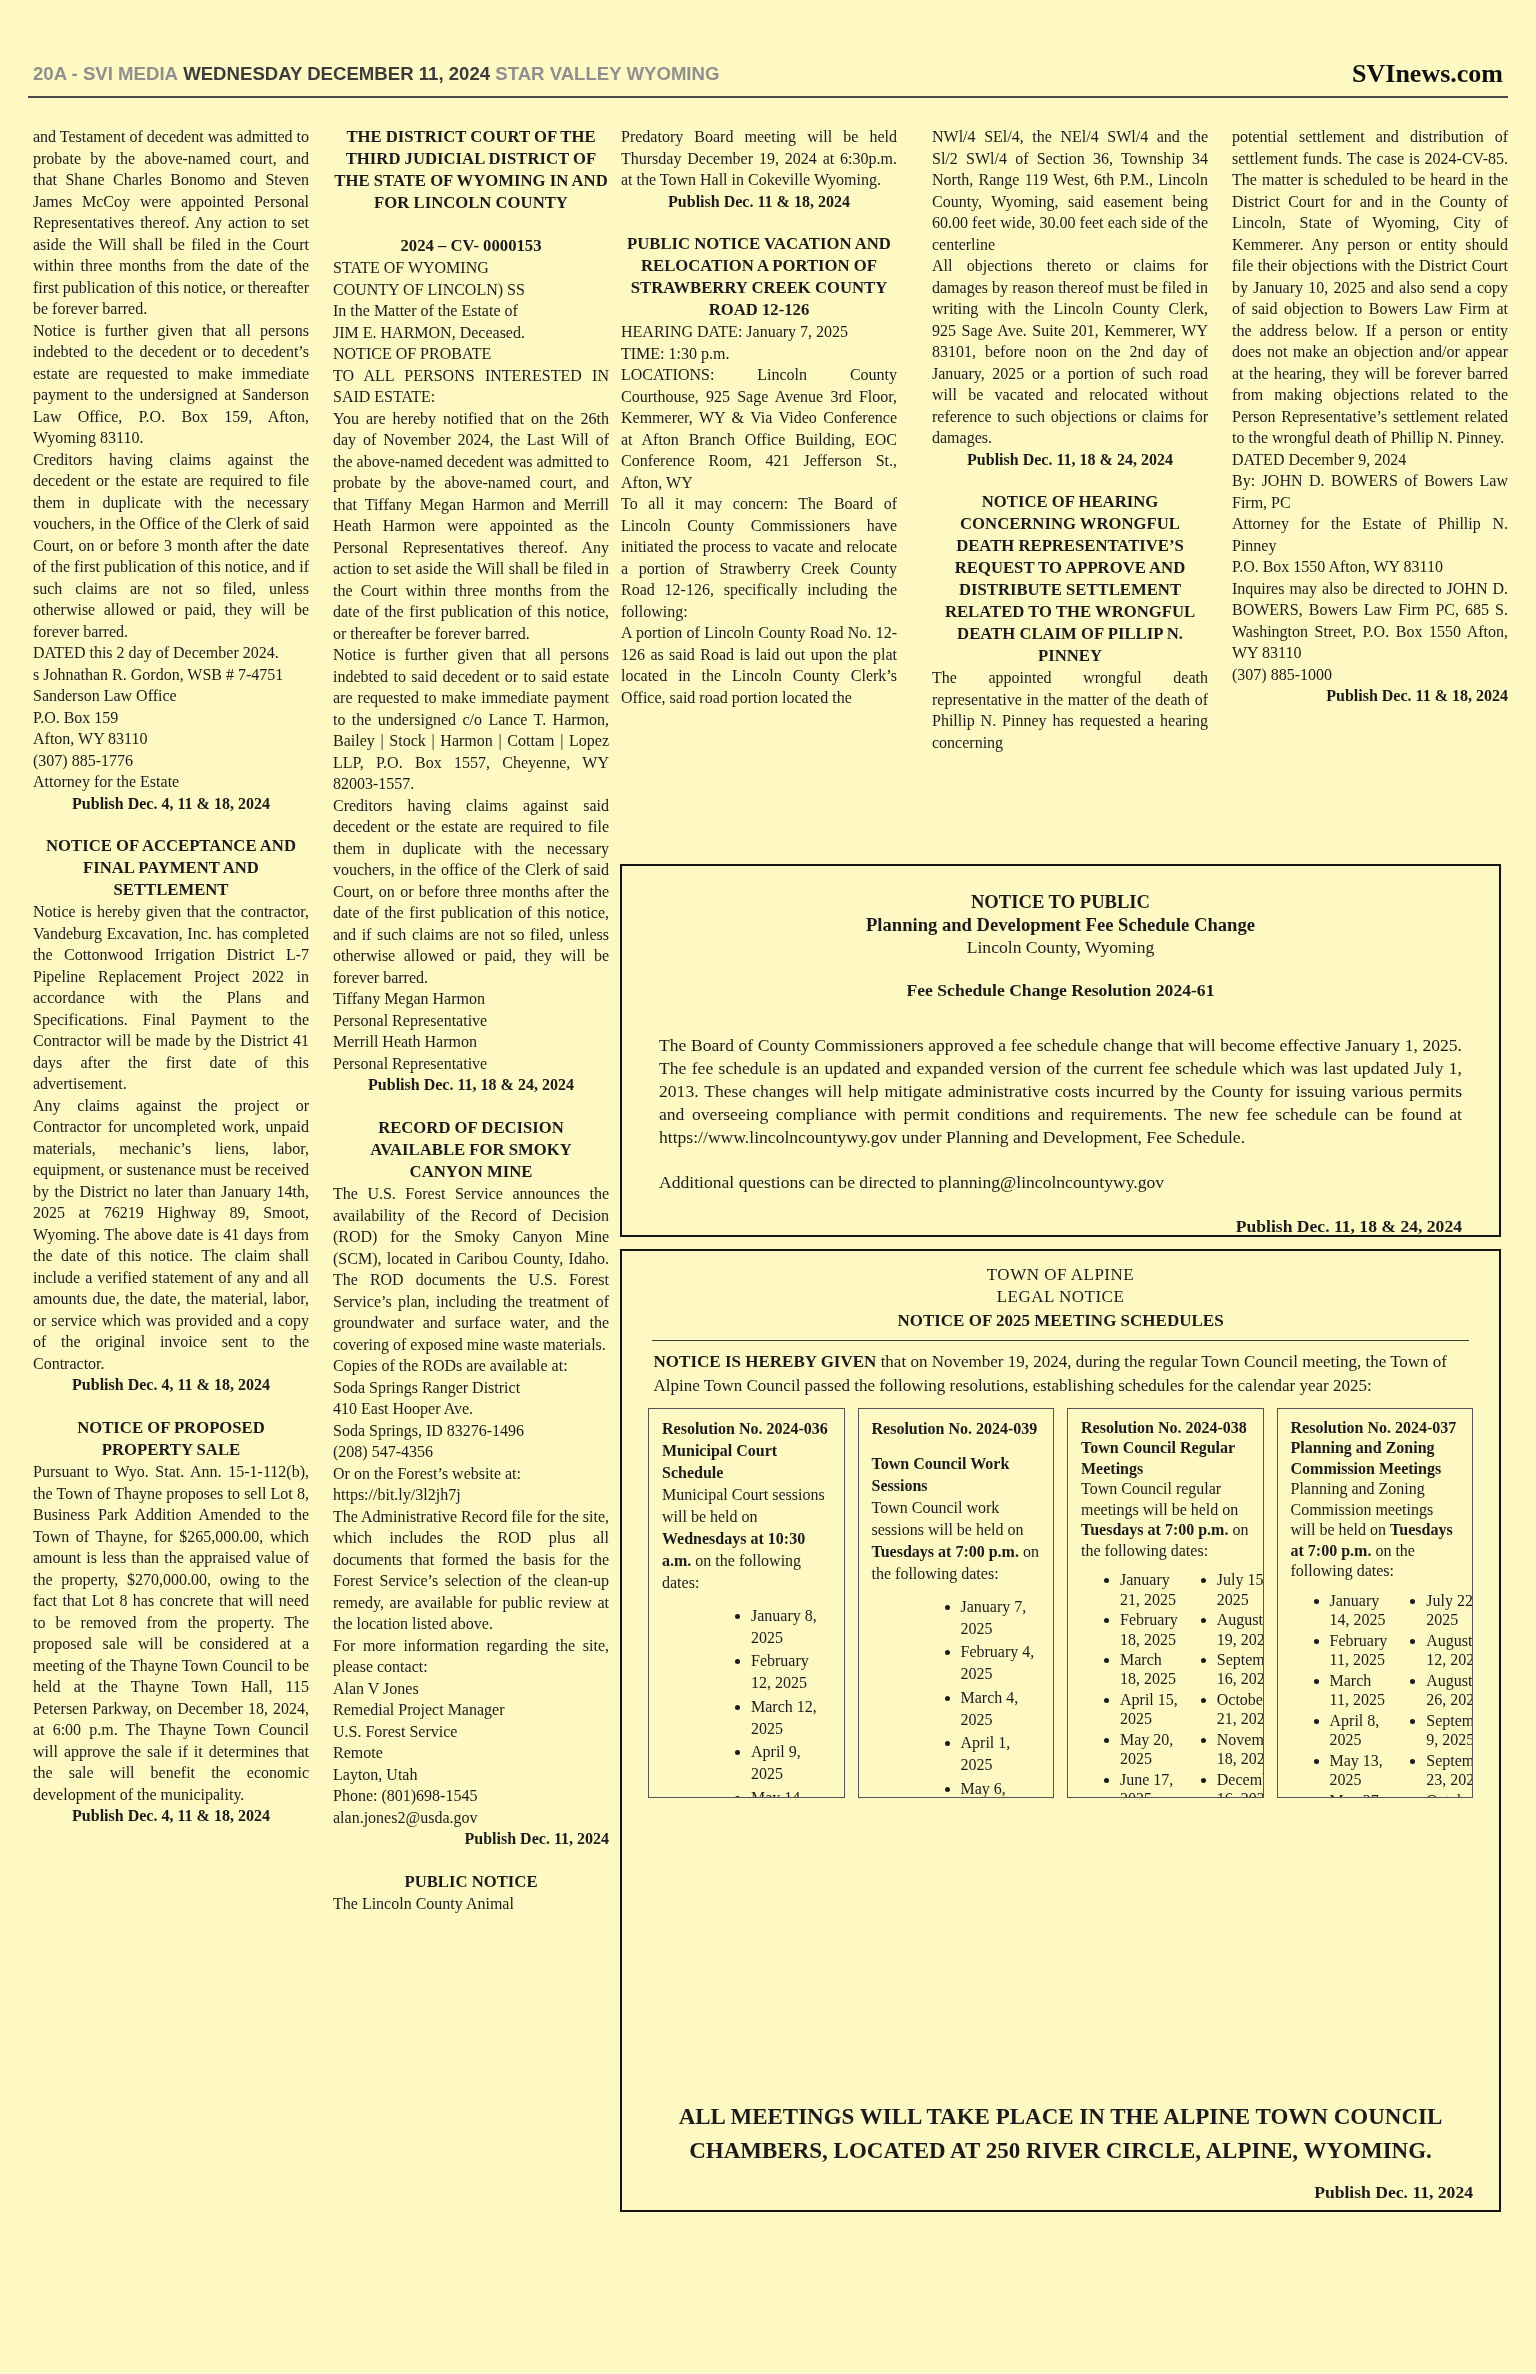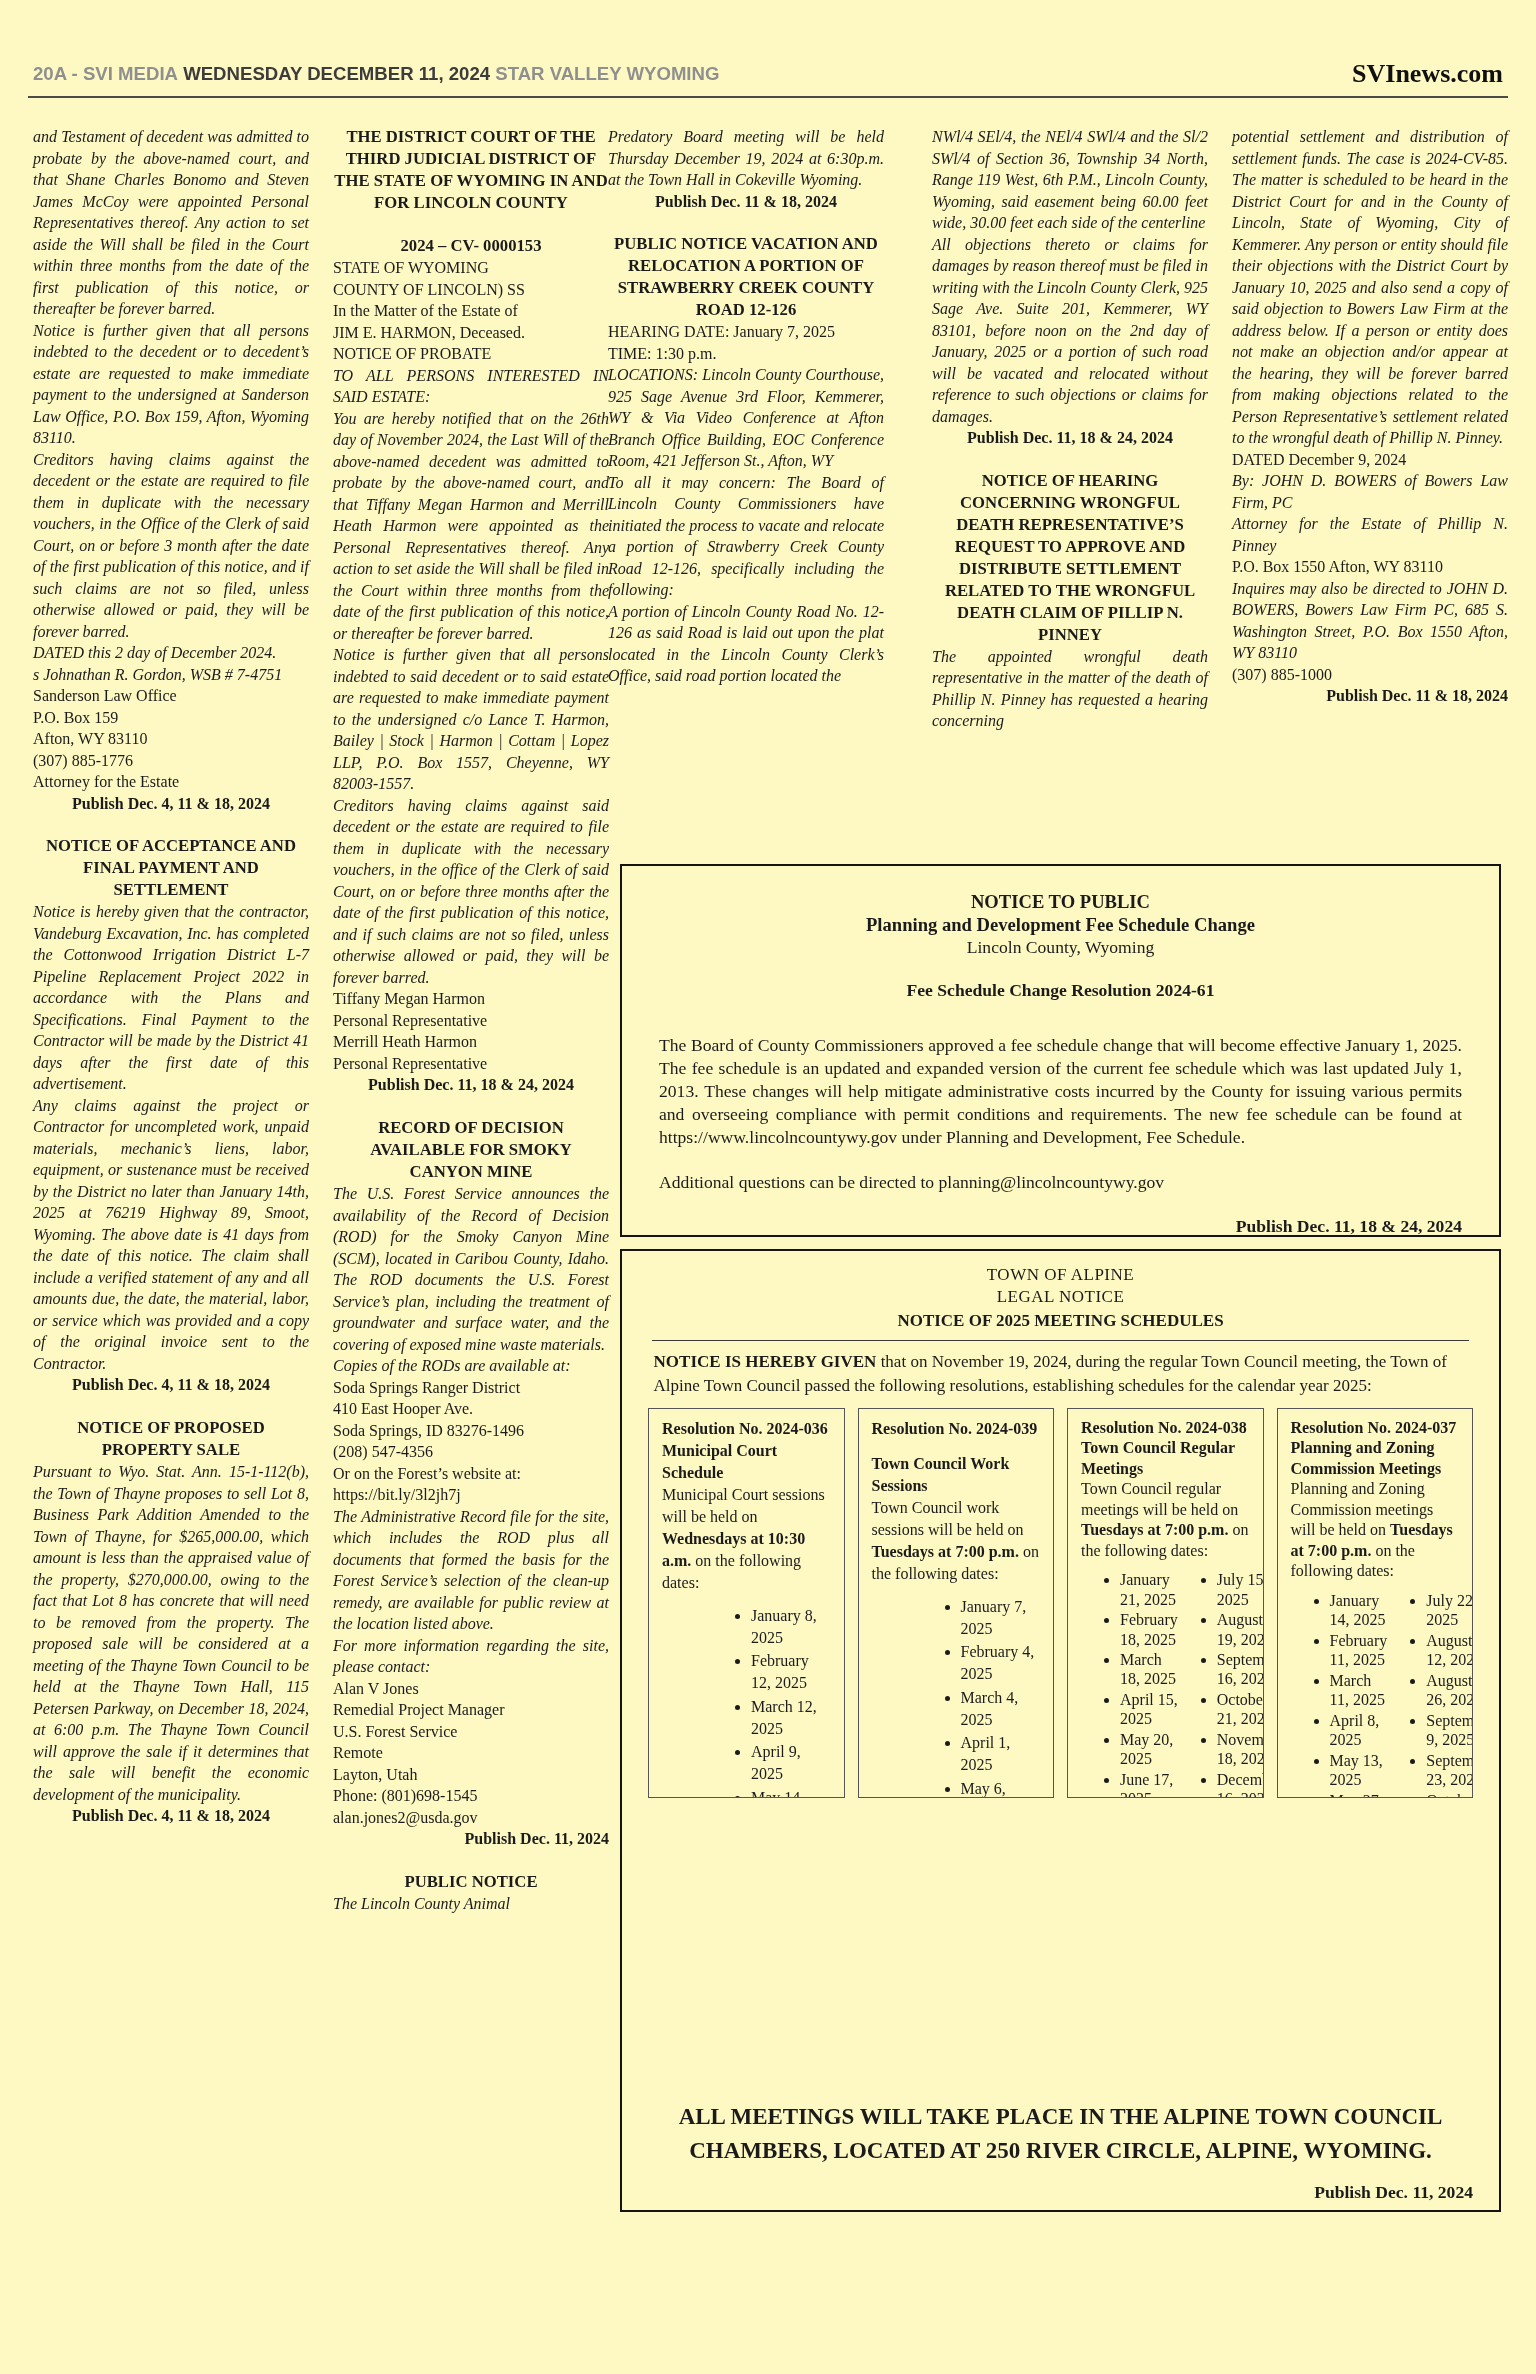--- a/index.html
+++ b/index.html
@@ -11,25 +11,25 @@
   #masthead .gray{color:#8f8f8f;font-weight:bold;}
   #masthead .dark{color:#3c3c3c;font-weight:bold;}
   #site{position:absolute;right:0;top:-3.7px;font-family:"Liberation Serif",serif;
         font-weight:bold;font-size:26px;color:#101010;}
   #head-rule{position:absolute;left:28px;right:28px;top:96px;height:0;
              border-top:2.8px solid #4a4a4a;}
   
   .col{position:absolute;top:126px;width:276px;font-size:16px;line-height:21.5px;}
   #col1{left:33px;}
   #col2{left:333px;}
-  #col3{left:608px;}
+  #col3{left:621px;}
   #col4{left:932px;}
   #col5{left:1232px;}
   .blk{margin:0;}
-  .p{text-align:justify;font-style:italic;}
+  .p{text-align:justify;}
   .ln{text-align:left;}
   .h{font-weight:bold;text-align:center;font-size:16.7px;line-height:22px;margin-top:21.3px;}
   .h:first-child{margin-top:0;}
   .pub{font-weight:bold;text-align:center;}
   .pubr{font-weight:bold;text-align:right;}
   
   #fee-box{position:absolute;left:620px;top:864px;width:881px;height:373px;
            border:2.8px solid #141414;box-sizing:border-box;padding:24px 37px;
            font-size:17.6px;line-height:23px;}
   .fb-c{text-align:center;}

